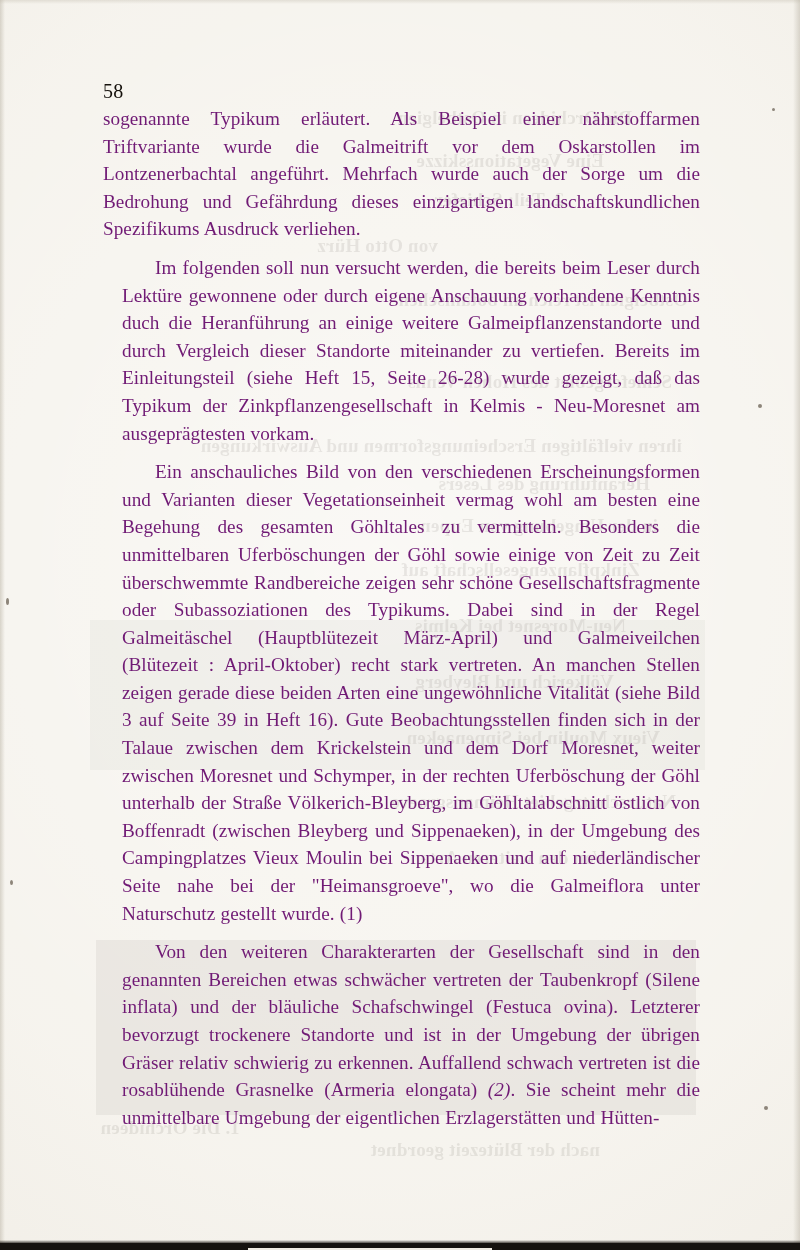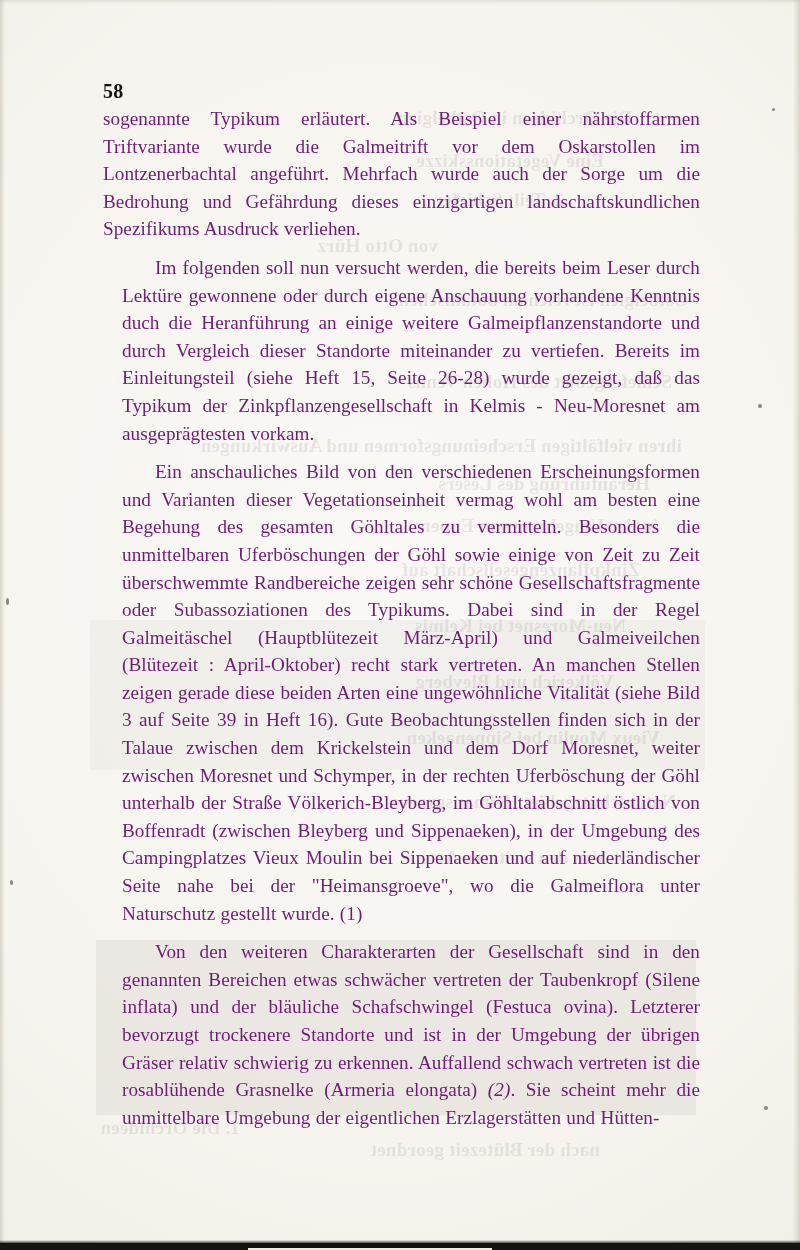--- a/index.html
+++ b/index.html
@@ -117,21 +117,21 @@
 
   .content {
     position: absolute;
     left: 103px;
     top: 78px;
     width: 597px;
   }
 
   .folio {
     font-size: 20px;
-    font-weight: bold;
+    font-weight: normal;
     color: #15110c;
     line-height: 26px;
     margin: 0 0 1px 0;
     letter-spacing: 0.3px;
   }
 
   p.para {
     margin: 0;
     font-size: 19.2px;
     line-height: 27.6px;

